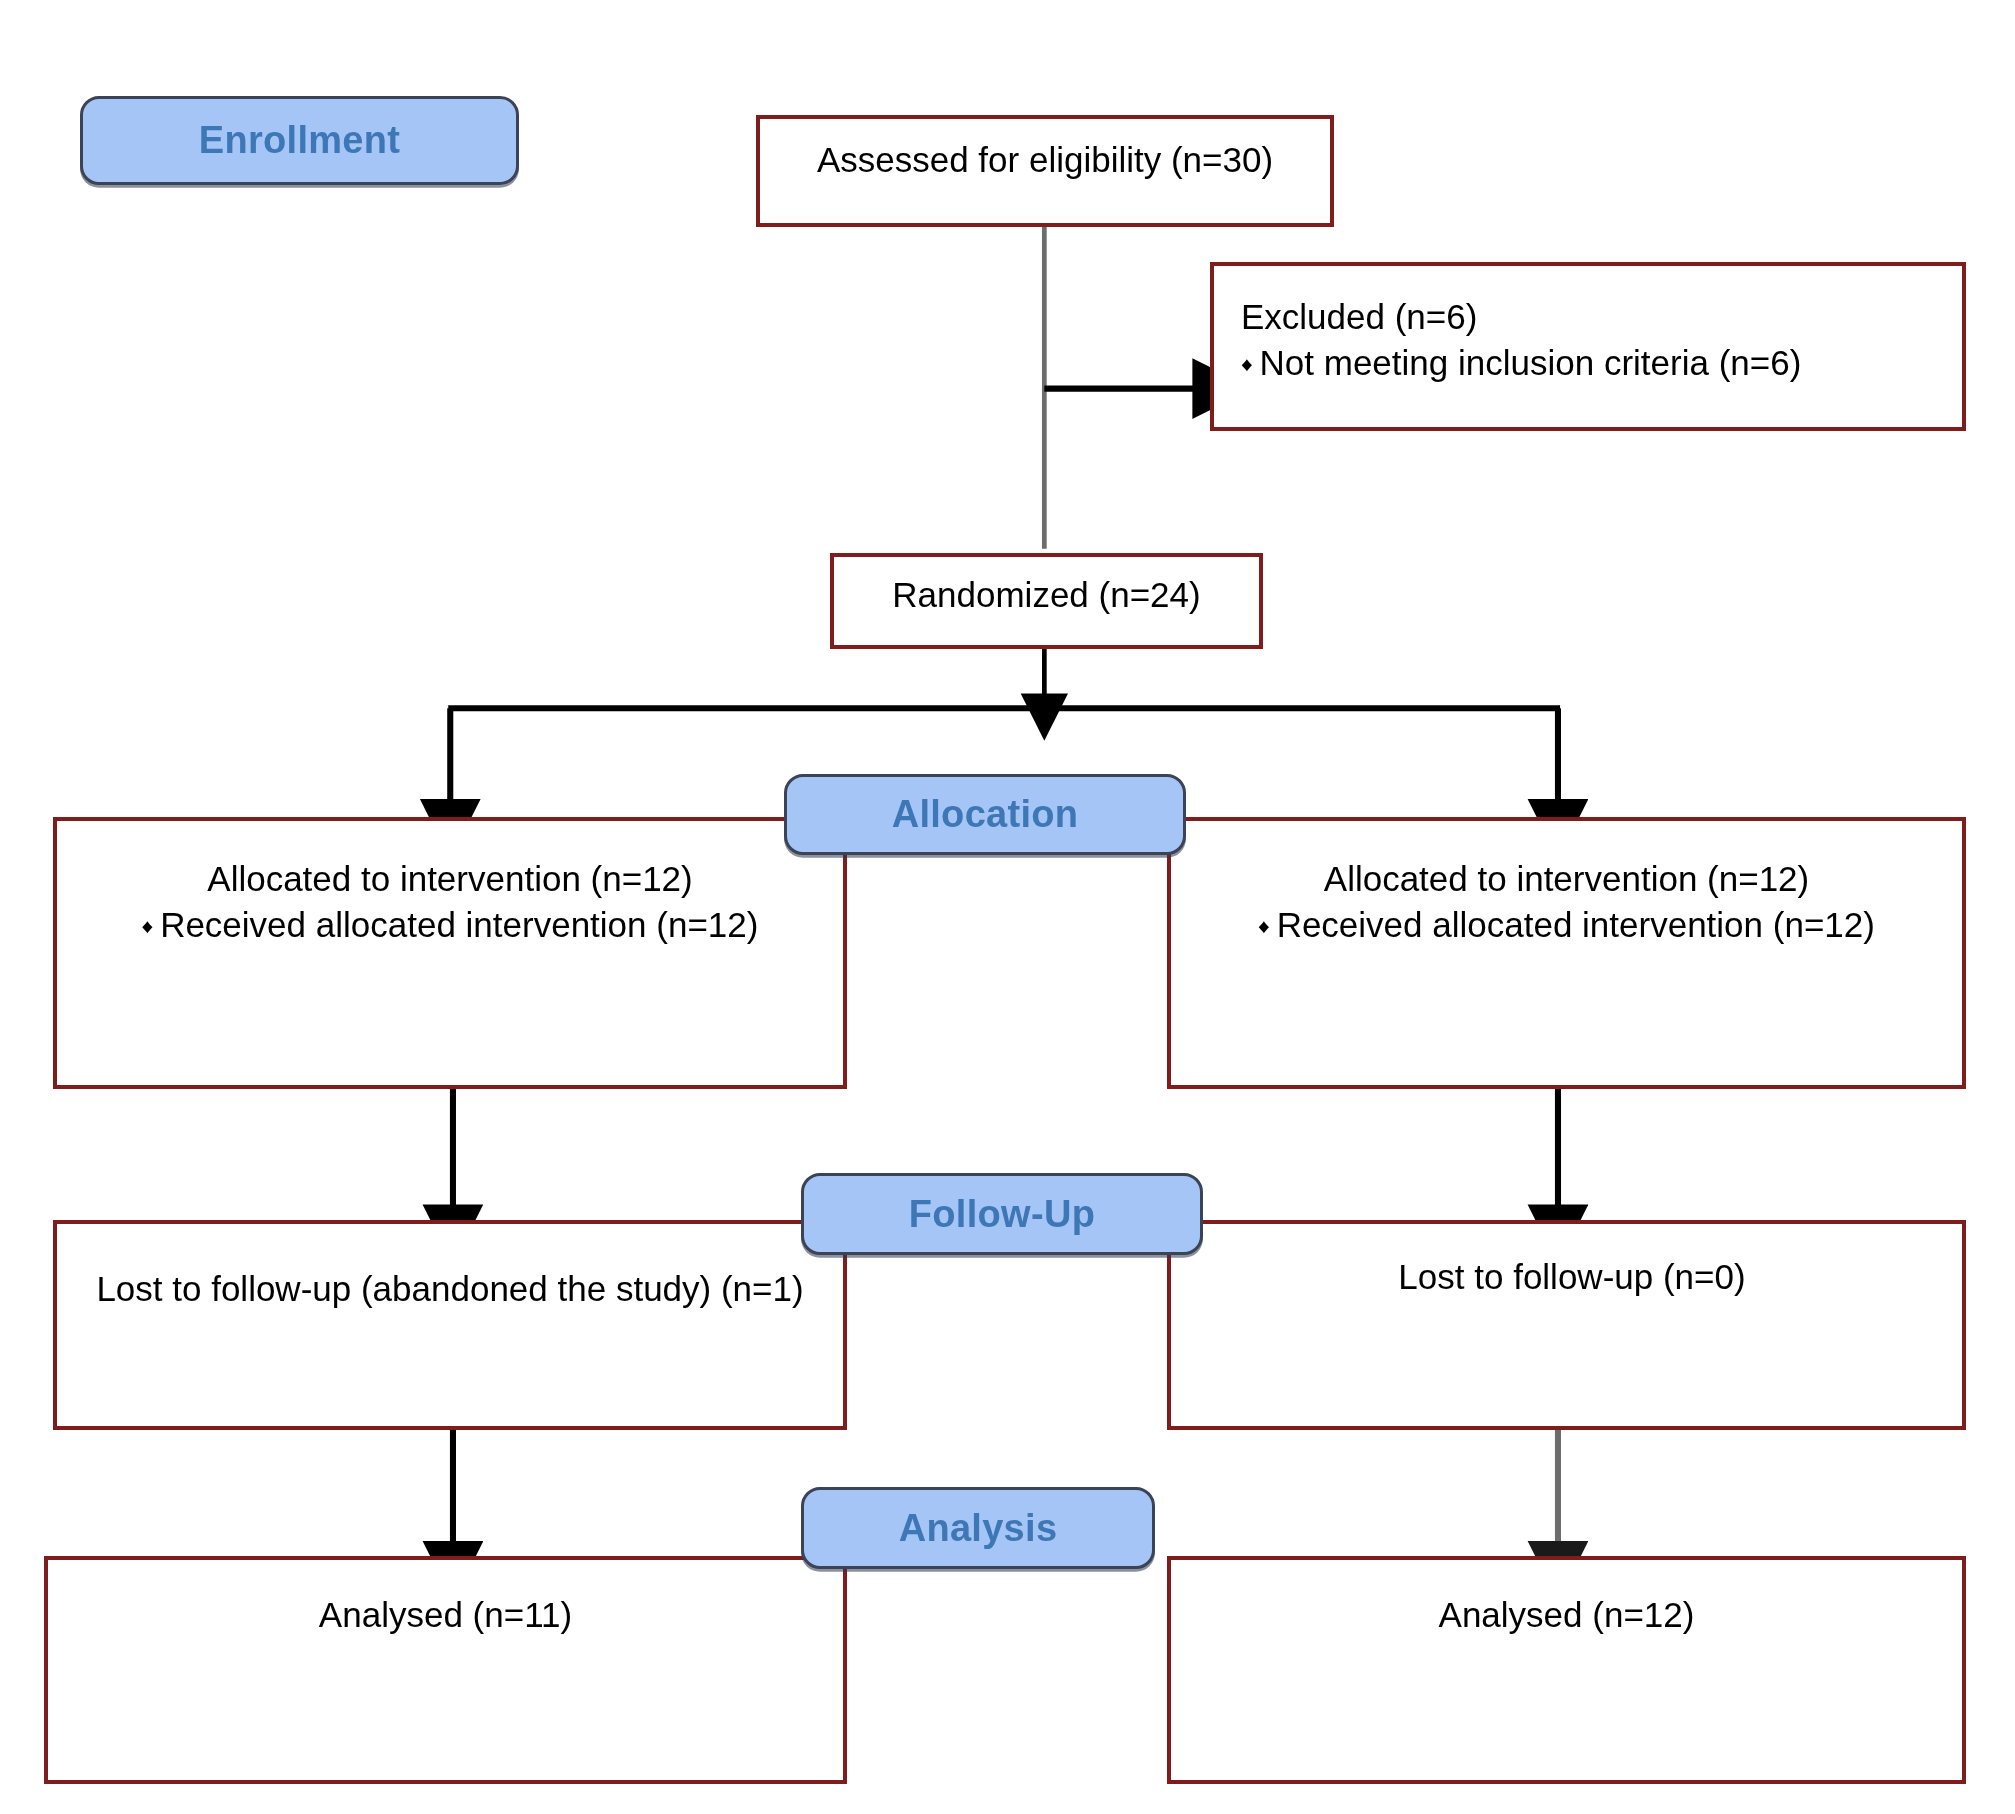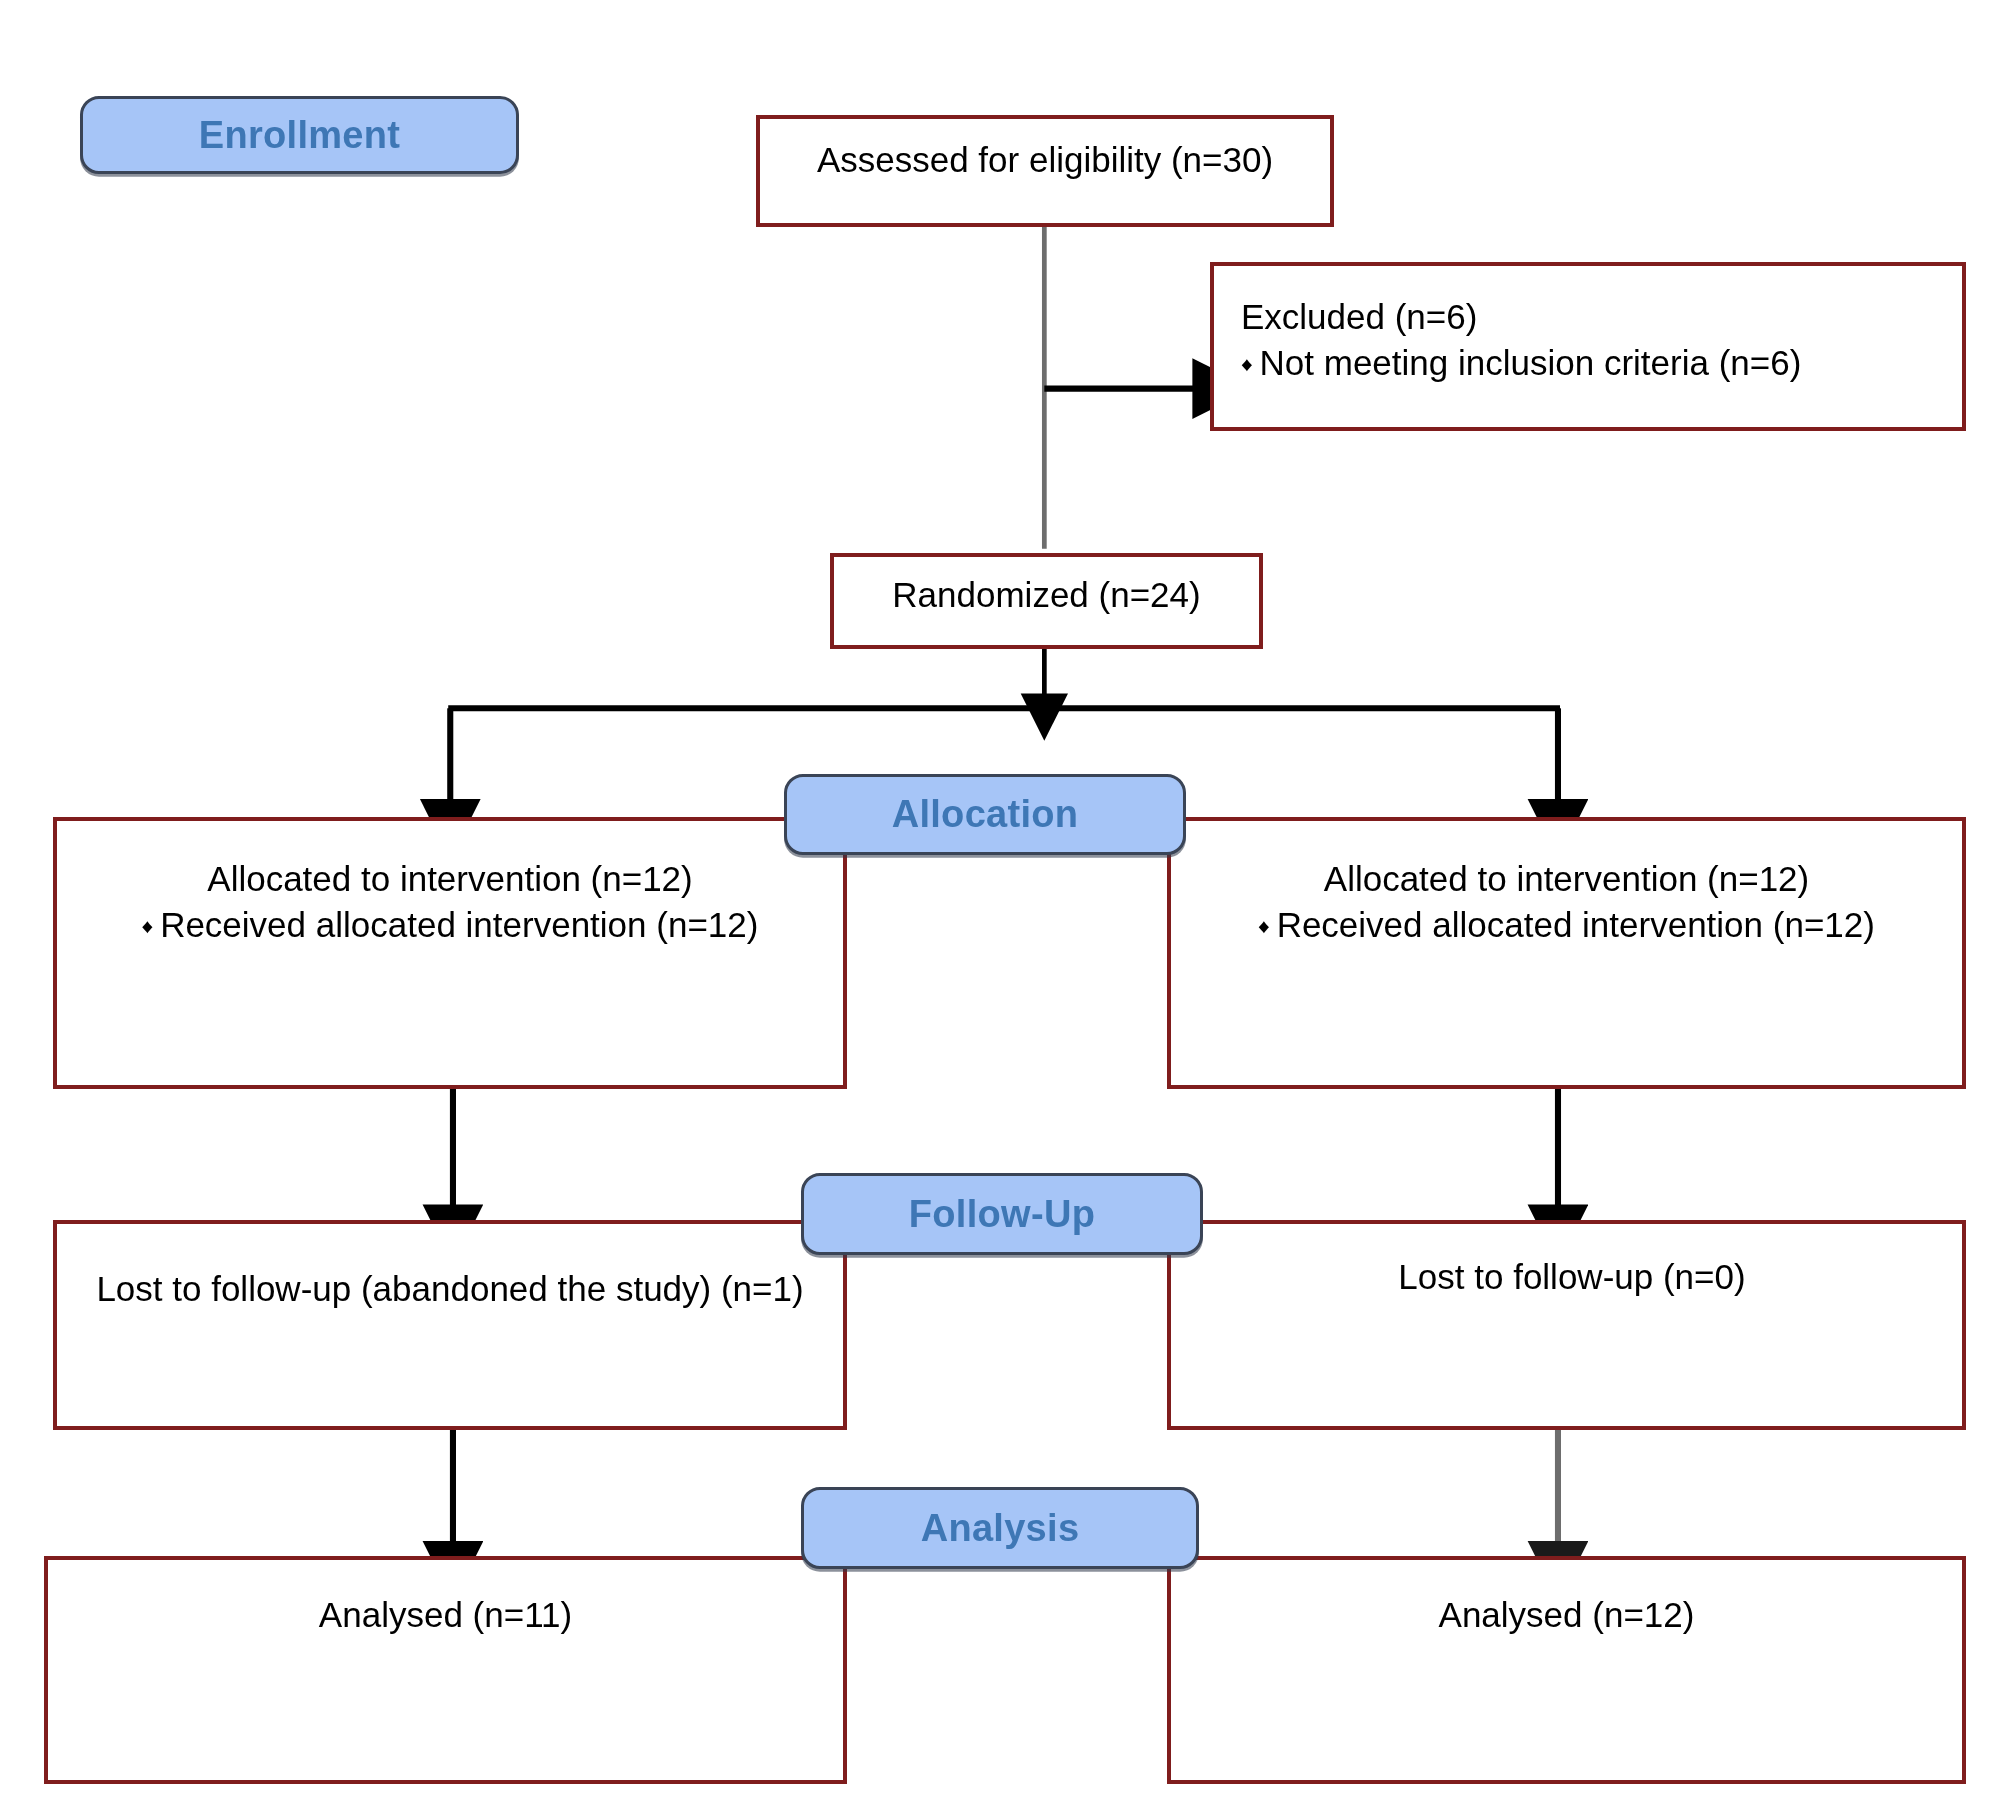--- a/index.html
+++ b/index.html
@@ -148,30 +148,30 @@
   </div>
 
   <div class="node-box" style="left:44px; top:1556px; width:803px; height:228px;">
     <div class="txt-block center-text" style="top:32px;">Analysed (n=11)</div>
   </div>
 
   <div class="node-box" style="left:1167px; top:1556px; width:799px; height:228px;">
     <div class="txt-block center-text" style="top:32px;text-align:center;">Analysed (n=12)</div>
   </div>
 
-  <div class="stage-badge" style="left:80px; top:96px; width:439px; height:78px;">
+  <div class="stage-badge" style="left:80px; top:96px; width:439px; height:89px;">
     <span>Enrollment</span>
   </div>
 
   <div class="stage-badge" style="left:784px; top:774px; width:402px; height:81px;">
     <span>Allocation</span>
   </div>
 
   <div class="stage-badge" style="left:801px; top:1173px; width:402px; height:82px;">
     <span>Follow-Up</span>
   </div>
 
-  <div class="stage-badge" style="left:801px; top:1487px; width:398px; height:82px;">
+  <div class="stage-badge" style="left:801px; top:1487px; width:354px; height:82px;">
     <span>Analysis</span>
   </div>
 
 </div>
 
 
 </body></html>

